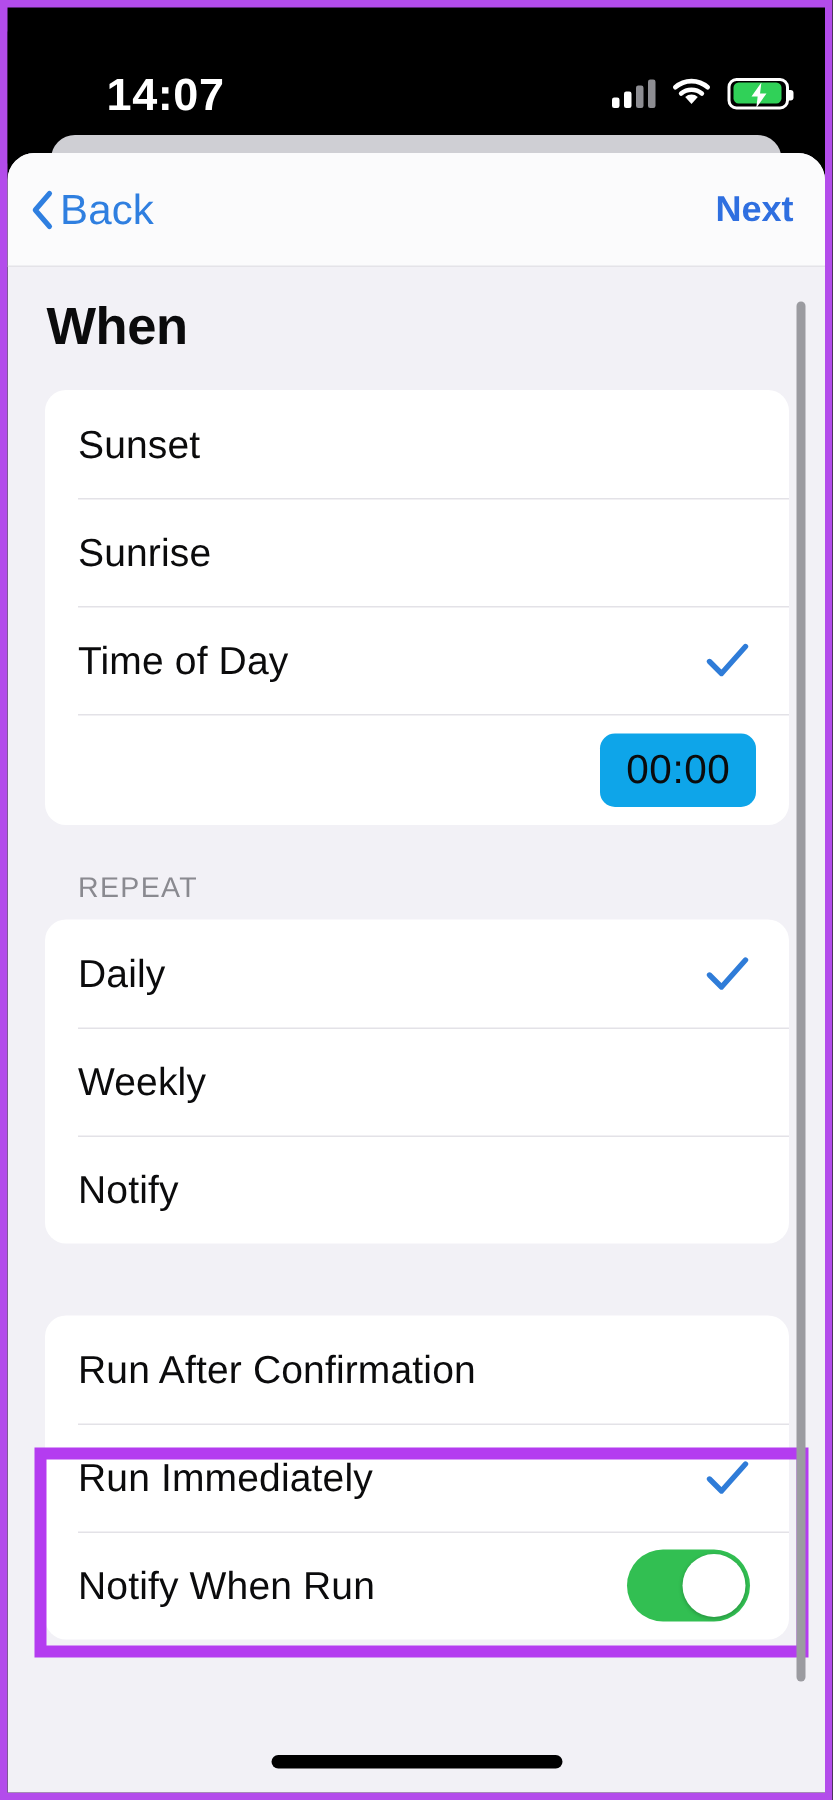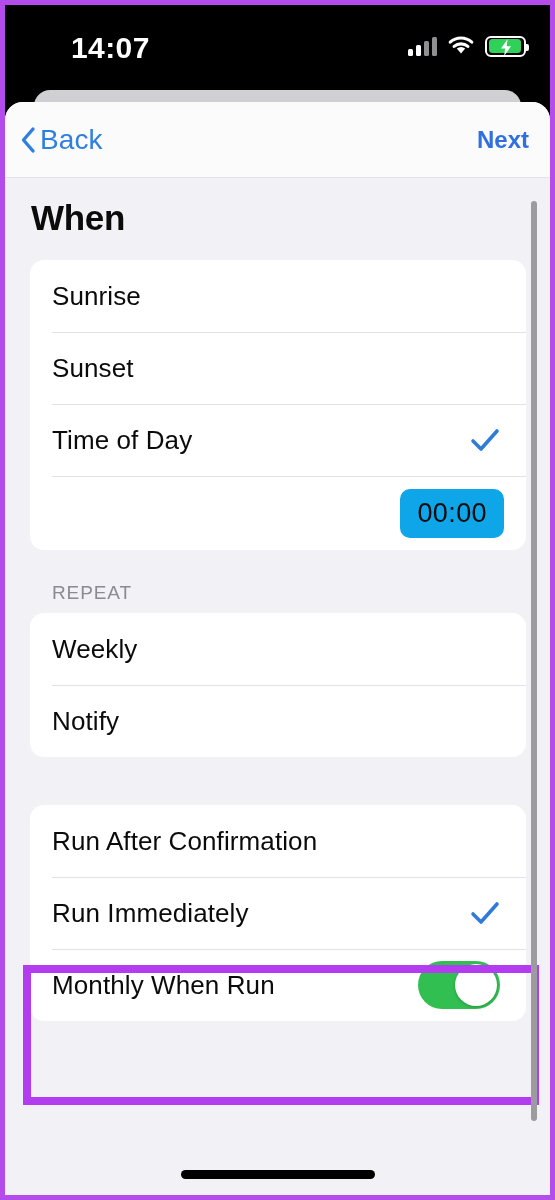--- a/index.html
+++ b/index.html
@@ -22,21 +22,21 @@
     height: 1200px;
     box-sizing: border-box;
     border: 5px solid #b34ceb;
     background: #000;
     overflow: hidden;
   }
 
   
   .statusbar {
     position: absolute;
-    left: 0; top: 0;
+    left: 0; top: 16px;
     width: 545px;
     height: 88px;
     background: #000;
     z-index: 5;
   }
   .status-time {
     position: absolute;
     left: 66px;
     top: 26px;
     color: #ffffff;
@@ -355,25 +355,25 @@
         <span class="nav-back-label">Back</span>
       </div>
       <div class="nav-next">Next</div>
     </div>
 
     <div class="page-title">When</div>
 
     <div class="card c1">
 
       <div class="row">
+        <span class="row-label">Sunset</span>
+      </div>
+
+      <div class="row">
         <span class="row-label">Sunrise</span>
-      </div>
-
-      <div class="row">
-        <span class="row-label">Sunset</span>
       </div>
 
       <div class="row">
         <span class="row-label">Time of Day</span>
         <span class="trail">
           <svg class="check" viewBox="0 0 30 26">
             <path d="M3 14 L11 22 L27 4" stroke="#2f7cd8" stroke-width="3.6" fill="none" stroke-linecap="round" stroke-linejoin="round"></path>
           </svg>
         </span>
       </div>
@@ -381,20 +381,28 @@
       <div class="row timerow">
         <span class="time-pill">00:00</span>
       </div>
 
     </div>
 
     <div class="section-header">REPEAT</div>
 
     <div class="card">
 
+      <div class="row">
+        <span class="row-label">Daily</span>
+        <span class="trail">
+          <svg class="check" viewBox="0 0 30 26">
+            <path d="M3 14 L11 22 L27 4" stroke="#2f7cd8" stroke-width="3.6" fill="none" stroke-linecap="round" stroke-linejoin="round"></path>
+          </svg>
+        </span>
+      </div>
 
       <div class="row">
         <span class="row-label">Weekly</span>
       </div>
 
       <div class="row">
         <span class="row-label">Notify</span>
       </div>
 
     </div>
@@ -410,21 +418,21 @@
       <div class="row">
         <span class="row-label">Run Immediately</span>
         <span class="trail">
           <svg class="check" viewBox="0 0 30 26">
             <path d="M3 14 L11 22 L27 4" stroke="#2f7cd8" stroke-width="3.6" fill="none" stroke-linecap="round" stroke-linejoin="round"></path>
           </svg>
         </span>
       </div>
 
       <div class="row">
-        <span class="row-label">Monthly When Run</span>
+        <span class="row-label">Notify When Run</span>
         <span class="trail">
           <span class="toggle">
             <span class="knob"></span>
           </span>
         </span>
       </div>
 
     </div>
 
   </div>

